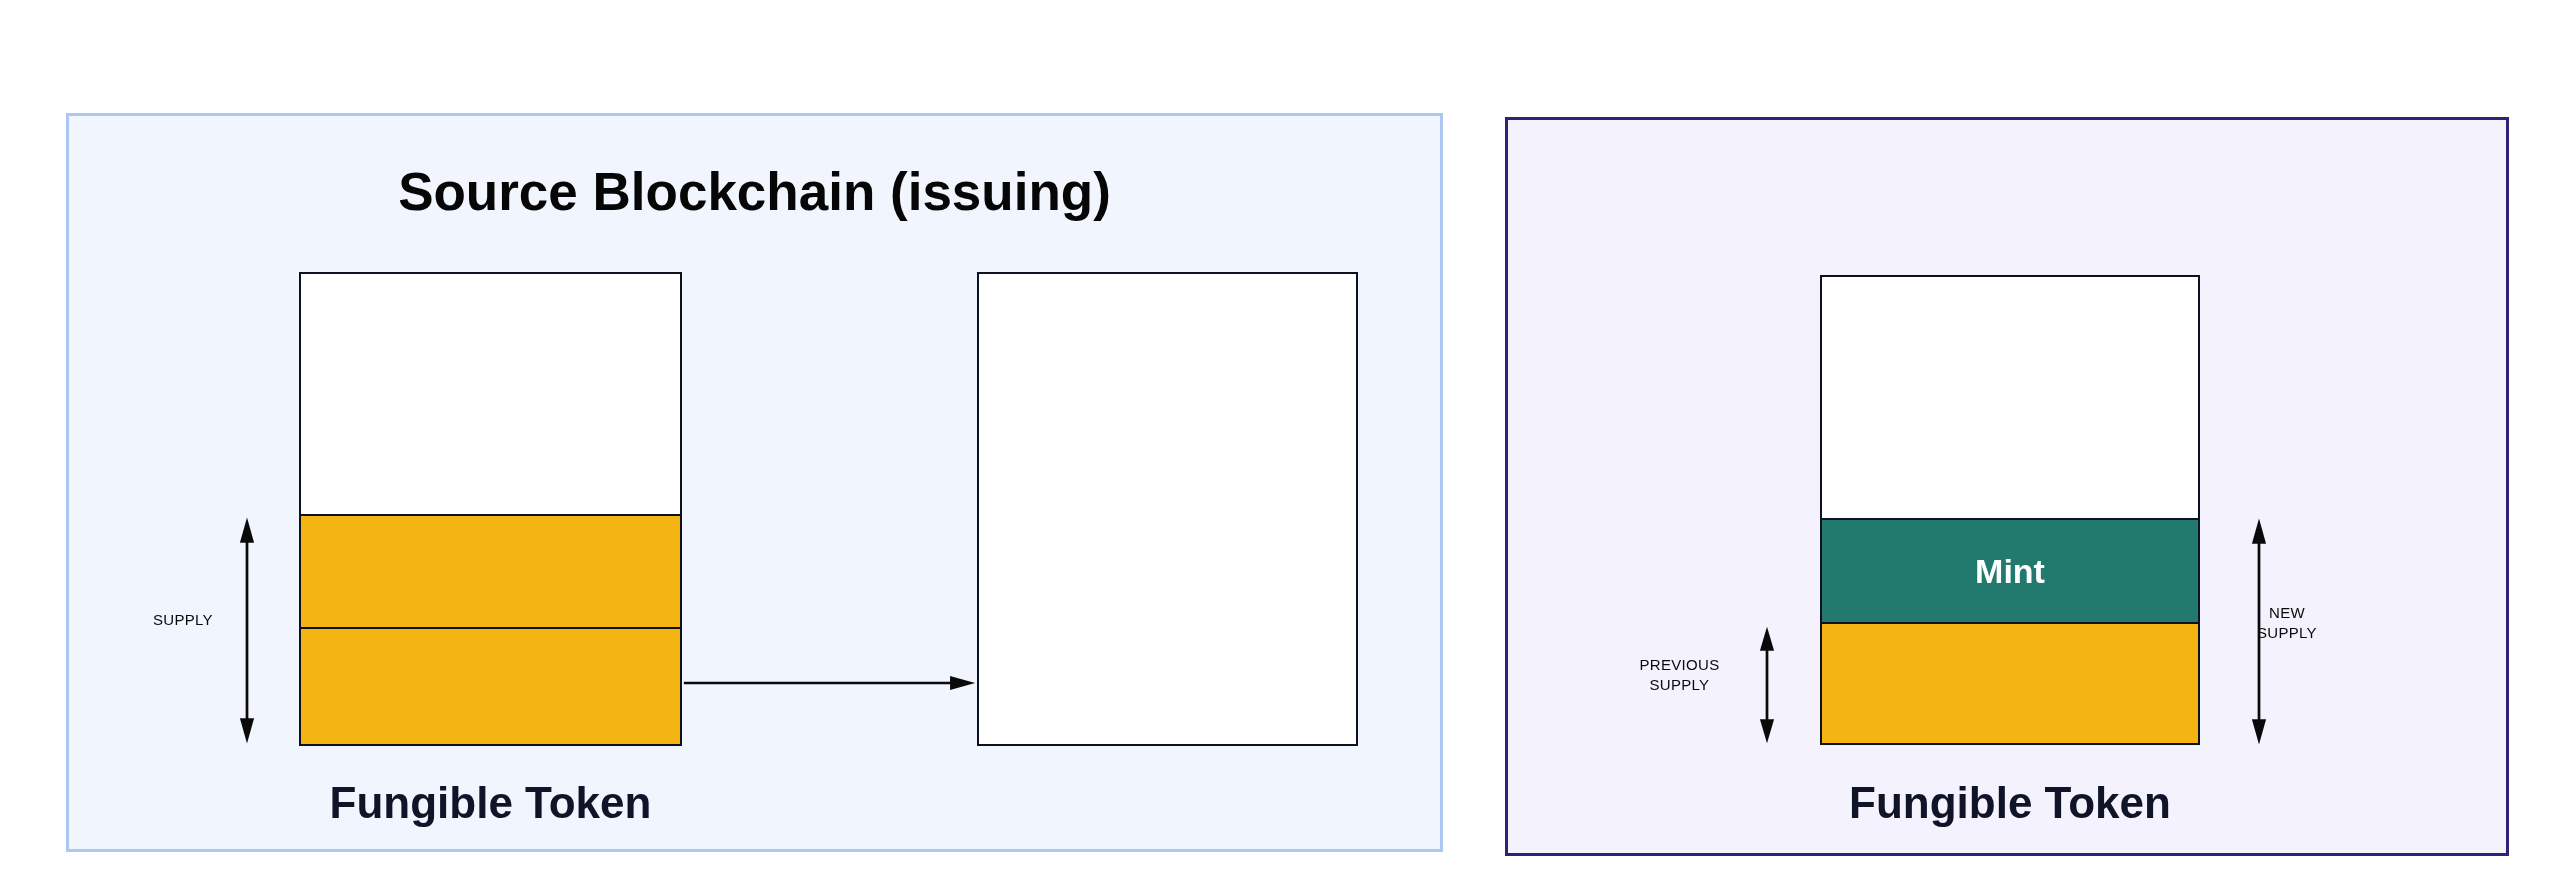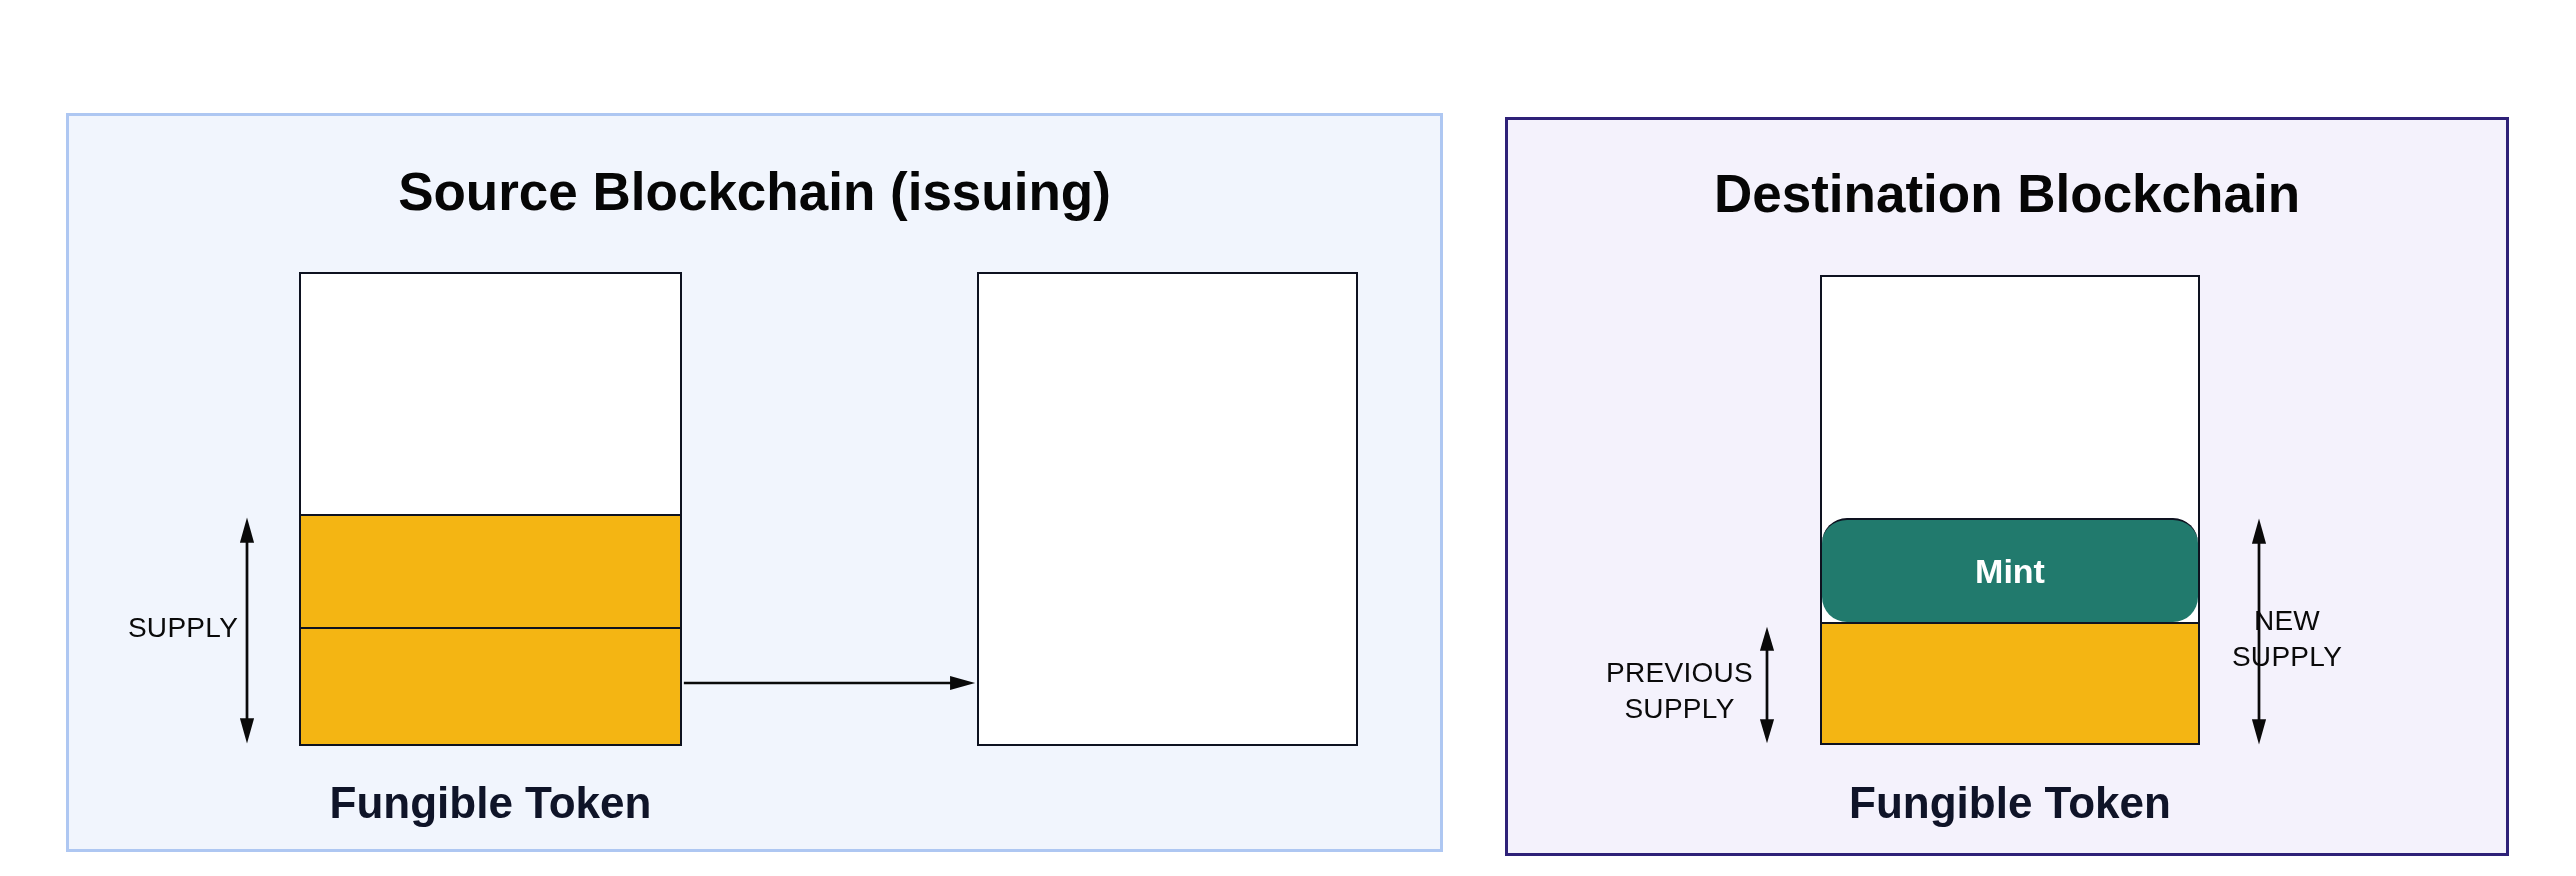--- a/index.html
+++ b/index.html
@@ -40,33 +40,33 @@
   .box-b { left:908px; top:156px; width:381px; height:474px; }
   .box-c { left:312px; top:155px; width:380px; height:470px; }
   .fill { flex:1 1 auto; background:#ffffff; }
   .seg { border-top:2.2px solid var(--box-border,#0e1220); flex:0 0 auto;
          display:flex; align-items:center; justify-content:center; }
   .seg-yellow { background:var(--token-yellow,#f4b513); }
   .seg-teal { background:var(--mint-teal,#217a6d); }
   .seg-y1 { height:113px; }
   .seg-y2 { height:117px; }
   .seg-locked { height:124px; }
-  .seg-mint { height:104px;border-radius:25px; }
+  .seg-mint { height:104px; }
   .seg-ydest { height:121px; }
   .seg-label { font-size:34px; font-weight:600; color:var(--locked-text,#171b2e); line-height:1; }
   .seg-label-light { color:var(--mint-text,#ffffff); }
 
   .box-label {
     position:absolute; text-align:center;
     font-size:44px; font-weight:700; line-height:1.15;
     color:var(--label-text,#0f1428);
   }
   .axis-label {
     position:absolute; text-align:center;
-    font-size:28px; font-weight:500; line-height:1.3;
+    font-size:15px; font-weight:500; line-height:1.3;
     letter-spacing:0.3px;
     color:var(--arrow-black,#0a0a0a);
   }
   .axis-label span { display:block; }
   svg.arrow { position:absolute; color:var(--arrow-black,#0a0a0a); display:block; }
 </style>
 </head>
 <body>
 
 <div class="canvas">
@@ -95,21 +95,20 @@
     </svg>
 
     <div class="tokenbox box-b">
       <div class="fill"></div>
     </div>
 
     <div class="box-label" style="left:230px; width:383px; top:662px;">Fungible Token</div>
   </div>
 
   <div class="panel panel-dest">
-    <div class="title">Destination Blockchain</div>
 
     <div class="tokenbox box-c">
       <div class="fill"></div>
       <div class="seg seg-teal seg-mint">
         <span class="seg-label seg-label-light">Mint</span>
       </div>
       <div class="seg seg-yellow seg-ydest"></div>
     </div>
 
     <svg class="arrow" style="left:247px; top:506px;" width="24" height="118" viewBox="0 0 44 214">

